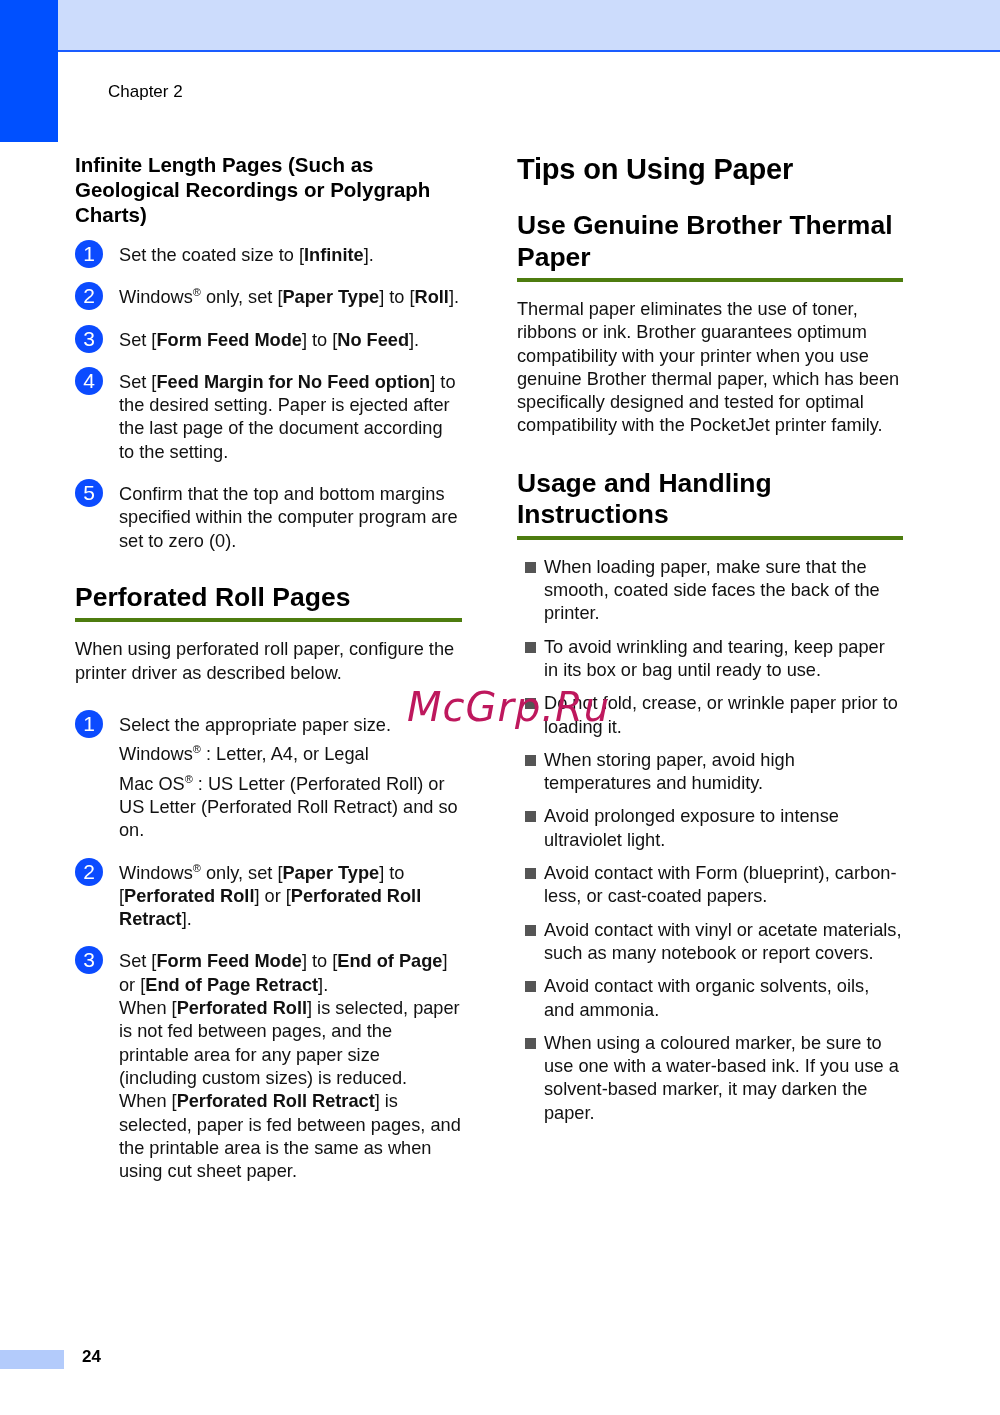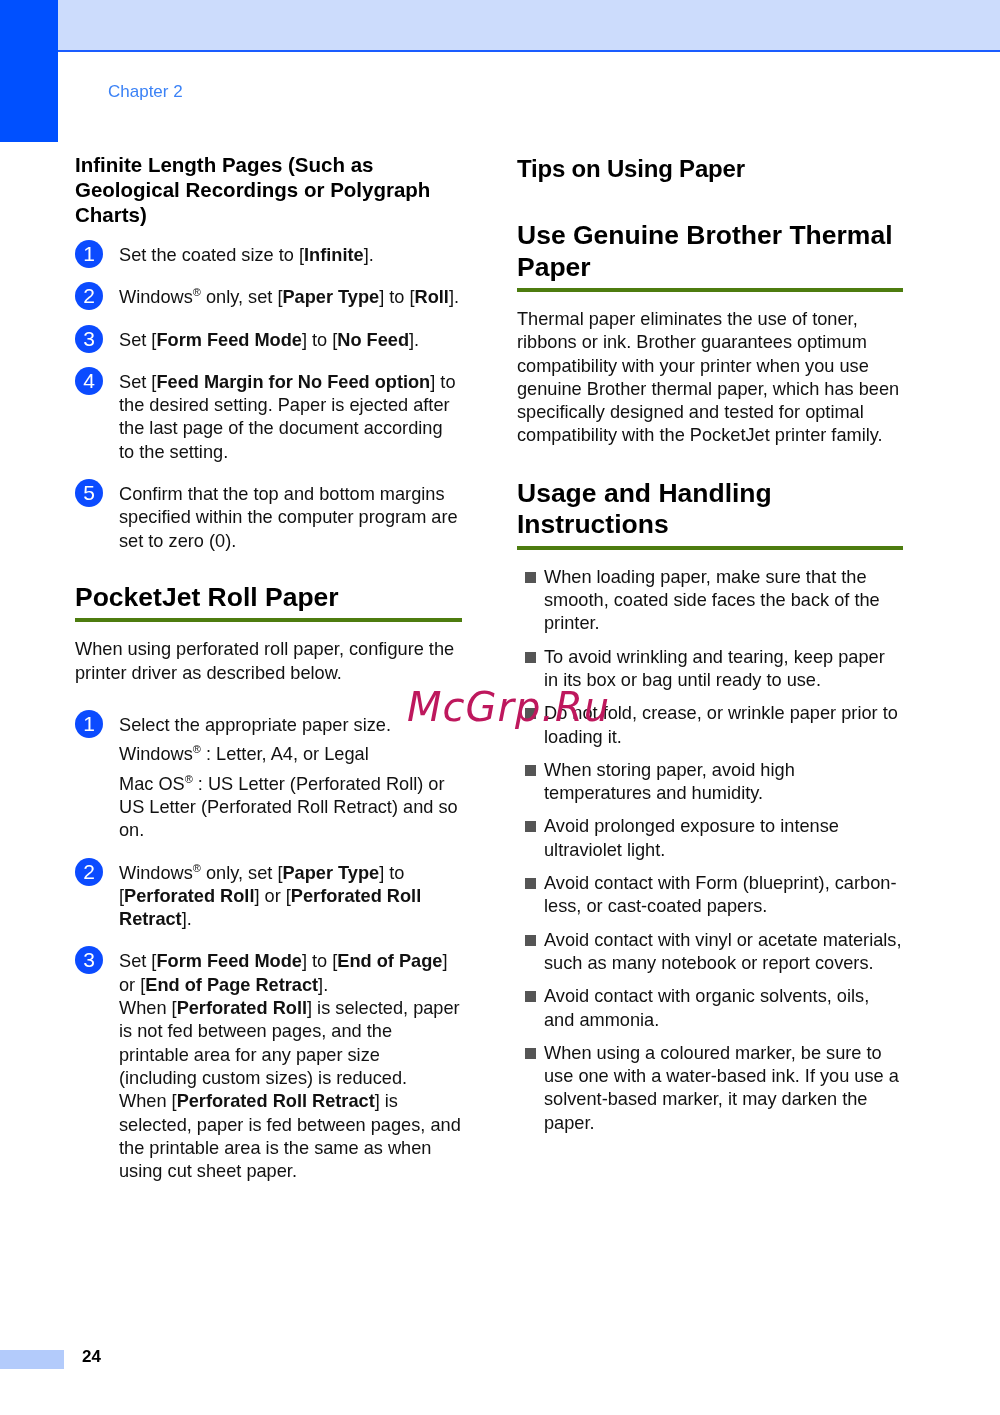--- a/index.html
+++ b/index.html
@@ -1,28 +1,28 @@
 <!DOCTYPE html>
 <html><head>
 <meta charset="utf-8">
 <style>
   * { margin:0; padding:0; box-sizing:border-box; }
   html, body { width:1000px; height:1415px; background:#ffffff; overflow:hidden; }
   body { position:relative; font-family:"Liberation Sans", sans-serif; color:#000; }
 
   .top-band { position:absolute; left:0; top:0; width:1000px; height:52px; background:#ccdcfc; border-bottom:2px solid #1a5cff; }
   .side-tab { position:absolute; left:0; top:0; width:58px; height:142px; background:#0050ff; }
-  .chapter { position:absolute; left:108px; top:82px; font-size:17px; color:#3b82f6; }
+  .chapter { position:absolute; left:108px; top:82px; font-size:17px; color:#000000; }
 
   .col { position:absolute; }
   .col-left { left:75px; top:152px; width:387px; }
   .col-right { left:517px; top:148px; width:386px; }
 
   .h3 { font-size:20.5px; font-weight:bold; line-height:25px; margin-bottom:17px; }
-  .h1 { font-size:24px; font-weight:bold; line-height:42px; margin-bottom:30px; letter-spacing:-0.2px; }
+  .h1 { font-size:29px; font-weight:bold; line-height:42px; margin-bottom:20px; letter-spacing:-0.2px; }
   .h2 { font-size:26.5px; font-weight:bold; line-height:31.5px; padding-bottom:5px; border-bottom:4px solid #4d7c0f; margin-bottom:16px; }
   .p { font-size:18.2px; line-height:23.3px; color:#111; }
 
   .steps { list-style:none; }
   .step { position:relative; padding-left:44px; font-size:18.2px; line-height:23.3px; margin-bottom:19px; color:#111; }
   .step .num { position:absolute; left:0; top:-4px; width:28px; height:28px; border-radius:50%; background:#0b4bff; color:#fff; font-size:21px; line-height:28px; text-align:center; font-weight:normal; }
   .step b { font-weight:bold; }
   .step sup { font-size:11px; vertical-align:7px; line-height:0; }
   .step .line { display:block; }
   .step .gap { margin-top:6px; }
@@ -47,21 +47,21 @@
   <div class="h3">Infinite Length Pages (Such as Geological Recordings or Polygraph Charts)</div>
   <ol class="steps" id="infinite-steps">
       <li class="step"><span class="num">1</span><span><span>Set the coated size to [</span><b>Infinite</b><span>].</span></span></li>
       <li class="step"><span class="num">2</span><span><span>Windows</span><sup>®</sup><span> only, set [</span><b>Paper Type</b><span>] to [</span><b>Roll</b><span>].</span></span></li>
       <li class="step"><span class="num">3</span><span><span>Set [</span><b>Form Feed Mode</b><span>] to [</span><b>No Feed</b><span>].</span></span></li>
       <li class="step"><span class="num">4</span><span><span>Set [</span><b>Feed Margin for No Feed option</b><span>] to the desired setting. Paper is ejected after the last page of the document according to the setting.</span></span></li>
       <li class="step"><span class="num">5</span><span><span>Confirm that the top and bottom margins specified within the computer program are set to zero (0).</span></span></li>
     </ol>
 
   <div style="height:10px"></div>
-  <div class="h2">PocketJet Roll Paper</div>
+  <div class="h2">Perforated Roll Pages</div>
   <div class="p" style="margin-bottom:29px">When using perforated roll paper, configure the printer driver as described below.</div>
   <ol class="steps" id="perf-steps">
       <li class="step">
         <span class="num">1</span>
         <span class="line"><span>Select the appropriate paper size.</span></span>
         <span class="line gap"><span>Windows</span><sup>®</sup><span> : Letter, A4, or Legal</span></span>
         <span class="line gap"><span>Mac OS</span><sup>®</sup><span> : US Letter (Perforated Roll) or US Letter (Perforated Roll Retract) and so on.</span></span>
       </li>
       <li class="step">
         <span class="num">2</span>

